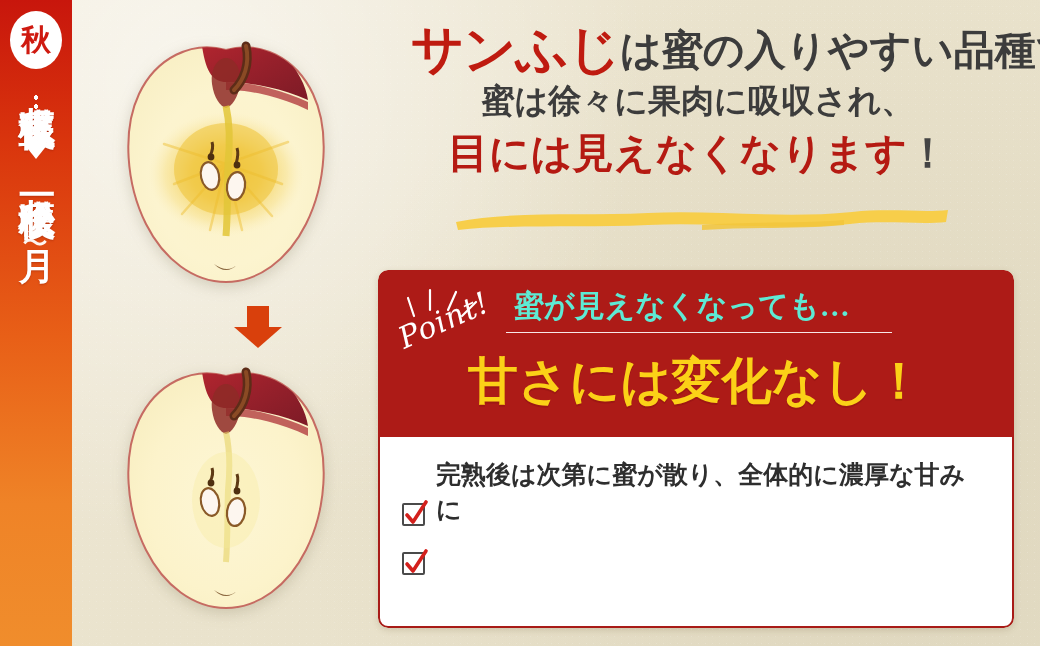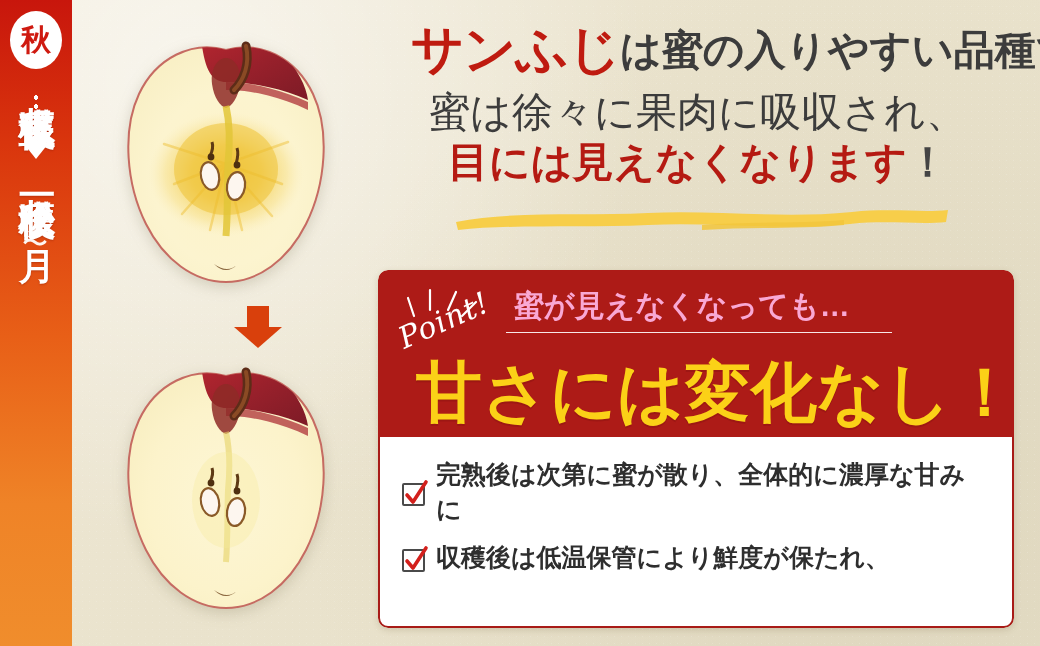--- a/index.html
+++ b/index.html
@@ -83,22 +83,22 @@
     border-top:21px solid #d9400c;
   }
 
   
   .headline{
     position:absolute;left:372px;top:18px;width:652px;
     text-align:center;line-height:1.22;
   }
   .hl-line{white-space:nowrap;position:relative;}
   .hl-line-1{font-size:41px;font-weight:700;}
-  .hl-line-2{font-size:41px;font-weight:400;margin-top:6px;}
-  .hl-line-3{font-size:41px;font-weight:700;position:relative;z-index:2;}
+  .hl-line-2{font-size:33px;font-weight:700;}
+  .hl-line-3{font-size:41px;font-weight:700;margin-top:6px;position:relative;z-index:2;}
   .red{color:#b51a12;}
   .big-red{color:#bf1b10;font-size:52px;letter-spacing:-1px;vertical-align:-3px;margin-left:39px;}
   .dark{color:#3c3c3c;}
   .bang{color:#444;font-weight:700;}
 
   .marker{
     position:absolute;left:452px;top:205px;width:500px;height:26px;z-index:1;
   }
   .marker svg{display:block;}
 
@@ -117,36 +117,36 @@
   }
   .point-word{
     position:absolute;left:10px;top:38px;
     font-family:"DejaVu Serif","Liberation Serif",serif;
     font-size:30px;font-style:italic;font-weight:400;letter-spacing:1px;
     transform:rotate(-24deg);transform-origin:left center;white-space:nowrap;
   }
   .point-mark svg{position:absolute;left:14px;top:0;}
   .card-head{
     position:absolute;left:136px;top:16px;width:470px;
-    color:#f9a8d4;font-size:30px;font-weight:700;white-space:nowrap;
+    color:#5eead4;font-size:30px;font-weight:700;white-space:nowrap;font-family:Liberation Serif, serif;
   }
   .card-rule{
     position:absolute;left:128px;top:62px;width:386px;height:1px;background:rgba(255,255,255,.9);
   }
   .card-sub{
     position:absolute;left:38px;top:78px;width:560px;text-align:center;
-    color:#fbd117;font-size:66px;font-weight:700;letter-spacing:0px;white-space:nowrap;
+    color:#fbd117;font-size:50px;font-weight:700;letter-spacing:0px;white-space:nowrap;
     text-shadow:0 2px 0 rgba(110,10,10,.25);
   }
   .card-body{
     position:relative;height:191px;background:#fff;
     border:2px solid #a81b17;border-top:none;border-radius:0 0 10px 10px;
     box-sizing:border-box;padding:20px 22px 0 22px;
   }
-  .check-row{display:flex;align-items:center;margin-bottom:14px;}
+  .check-row{display:flex;align-items:flex-end;margin-bottom:14px;}
   .checkbox{
     flex:0 0 auto;width:23px;height:23px;margin-top:6px;margin-right:11px;position:relative;
   }
   .checkbox .box{
     position:absolute;inset:0;border:2px solid #4a4a4a;border-radius:2px;background:#fff;
   }
   .checkbox svg{position:absolute;left:1px;top:-4px;}
   .check-text{
     color:#2e2e2e;font-size:25px;font-weight:700;line-height:1.38;letter-spacing:0px;
   }
@@ -348,19 +348,19 @@
       </div>
 
       <div class="check-row">
         <span class="checkbox">
           <span class="box"></span>
           <svg width="26" height="28" viewBox="0 0 26 28" xmlns="http://www.w3.org/2000/svg">
             <path d="M4 16 L10 23 L23 3" stroke="#d3201c" stroke-width="3.6" fill="none" stroke-linecap="round" stroke-linejoin="round"></path>
           </svg>
         </span>
         <span class="check-text">
-          <span>収穫後は低温保管により鮮度が保たれ、</span><br>
+          <br>
         </span>
       </div>
 
     </div>
   </div>
 </div>
 
 </body></html>

